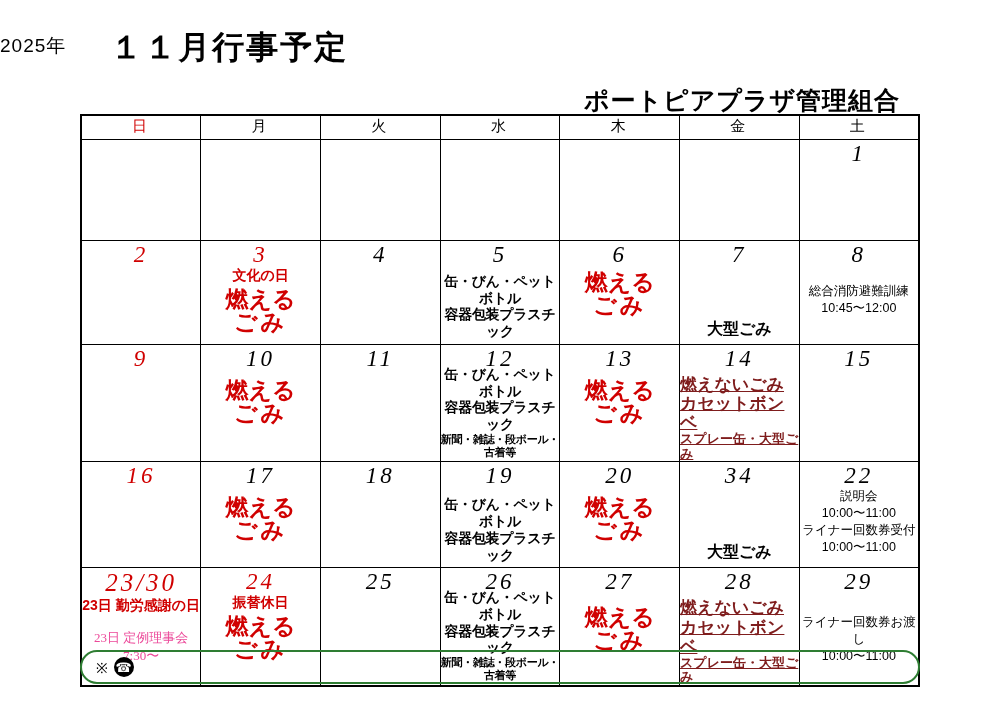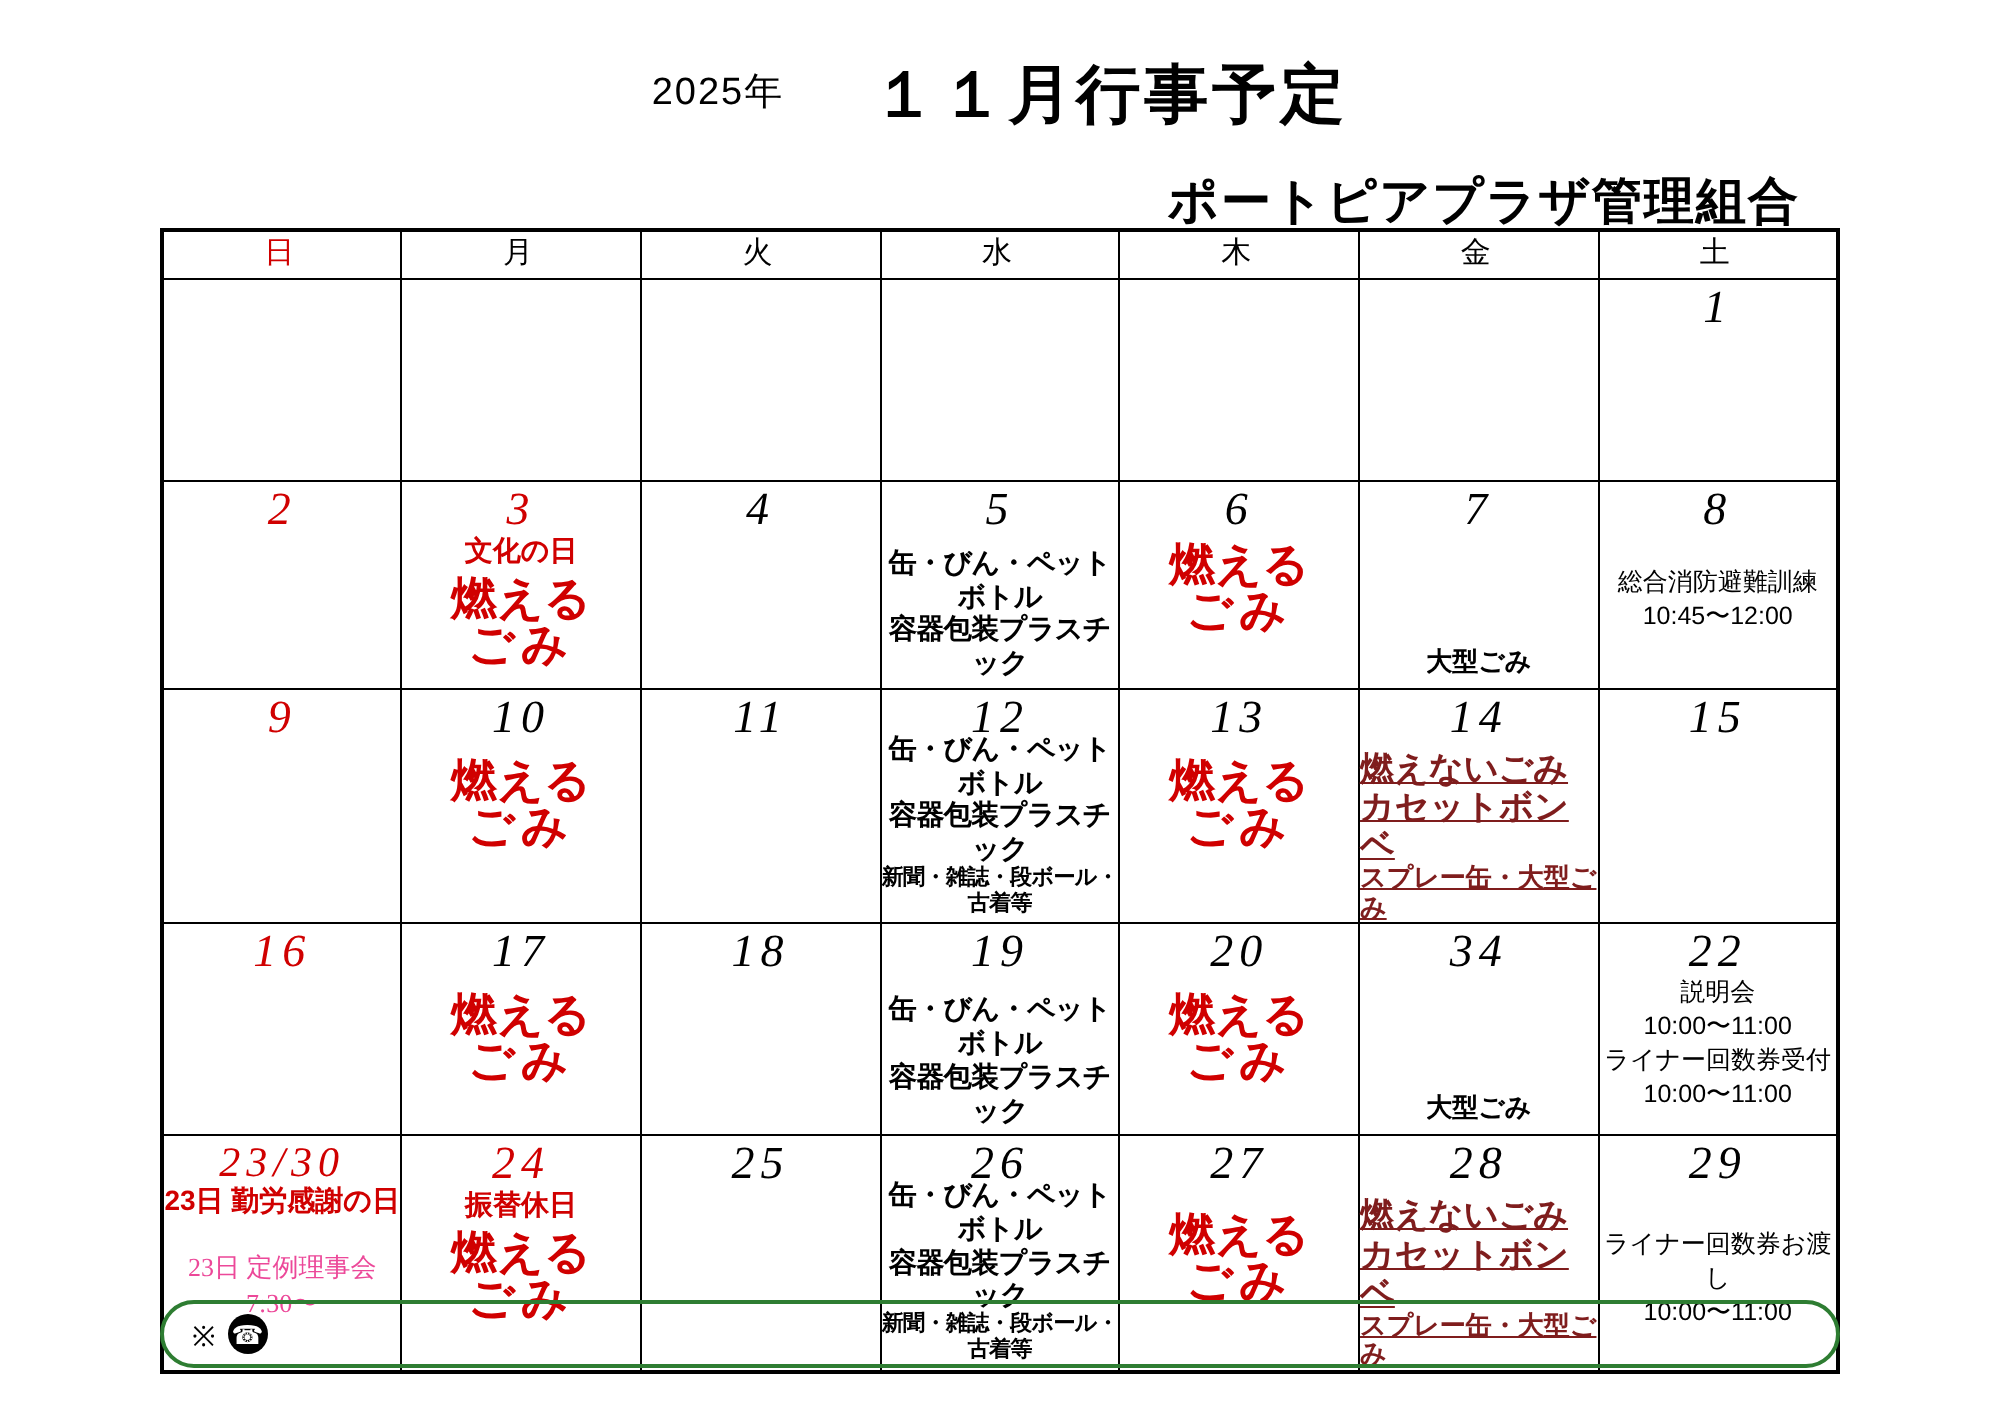--- a/index.html
+++ b/index.html
@@ -14,21 +14,20 @@
     color: #000000;
     position: relative;
     overflow: hidden;
   }
 
   
   .title-row {
     position: absolute;
     left: 0; top: 26px;
     width: 1000px;
-    text-align: center;
   }
   .title-year {
     font-family: "Liberation Sans", sans-serif;
     font-size: 19px;
     letter-spacing: 1px;
     vertical-align: 6px;
   }
   .title-main {
     font-family: "Liberation Serif", serif;
     font-size: 32px;
@@ -87,21 +86,21 @@
     font-family: "Liberation Serif", serif;
     font-style: italic;
     font-size: 23px;
     text-align: center;
     letter-spacing: 3px;
     padding-top: 2px;
     line-height: 1.05;
   }
   .daynum.red { color: #d00000; }
   .daynum.sm {
-    font-size: 21px;
+    font-size: 25px;
   }
 
   .holiday {
     text-align: center;
     color: #d00000;
     font-family: "Liberation Sans", sans-serif;
     font-size: 14px;
     font-weight: bold;
     letter-spacing: 0px;
     line-height: 1.1;
@@ -142,21 +141,21 @@
     line-height: 1.2;
   }
   .recycle .a { font-size: 14px; letter-spacing: -0.3px; }
   .recycle .b { font-size: 14px; letter-spacing: -0.3px; }
   .recycle .c { font-size: 11px; letter-spacing: -0.3px; }
 
   .bulky {
     text-align: center;
     font-family: "Liberation Sans", sans-serif;
     font-weight: bold;
-    font-size: 13px;
+    font-size: 16px;
     color: #000000;
   }
 
   .note {
     text-align: center;
     font-family: "Liberation Sans", sans-serif;
     font-size: 12.5px;
     color: #000000;
     line-height: 1.35;
   }

